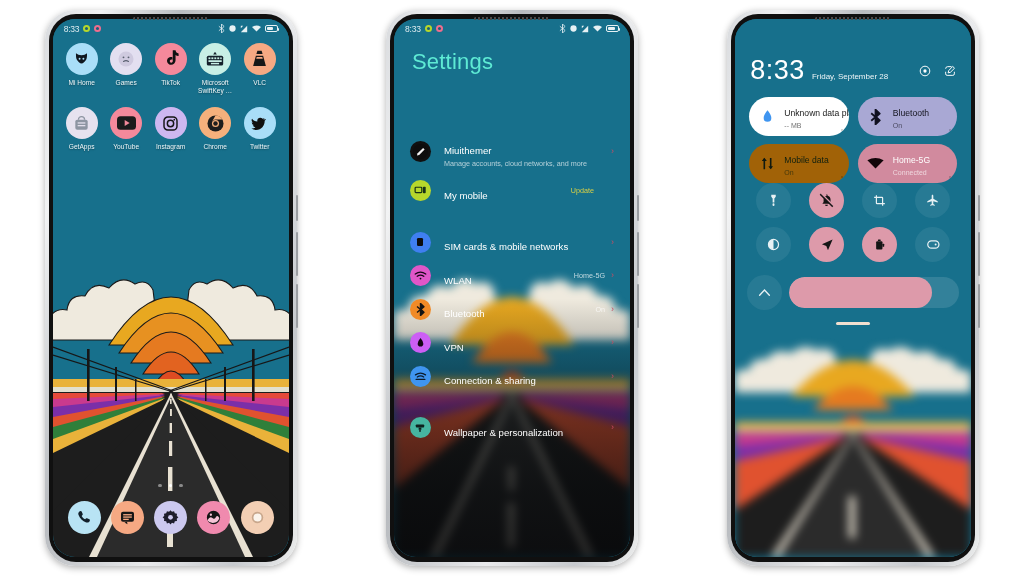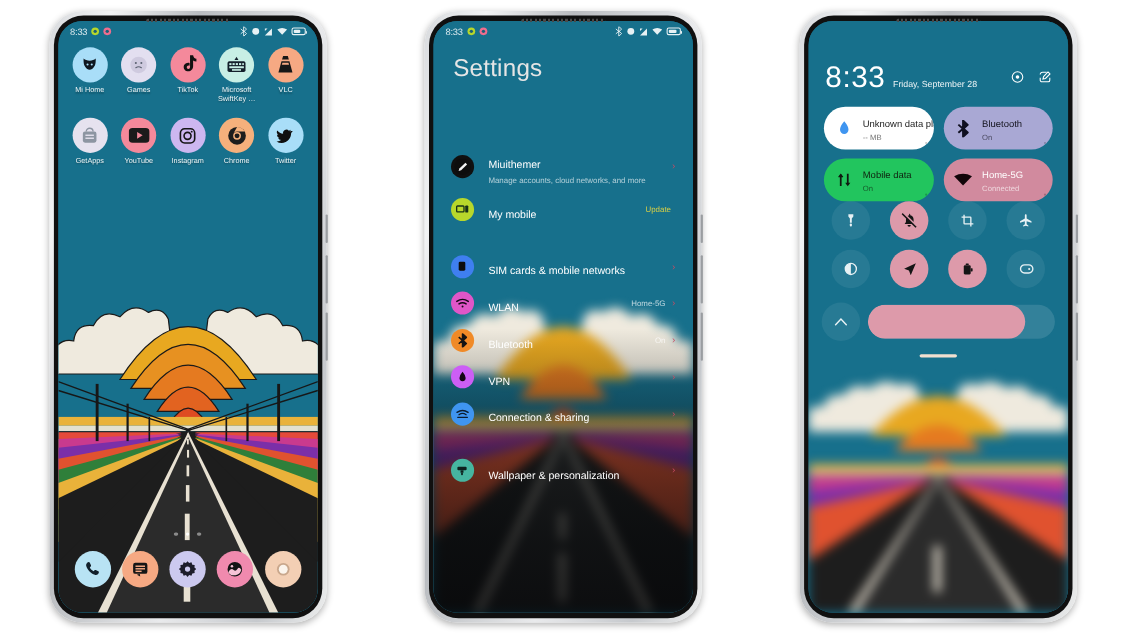--- a/index.html
+++ b/index.html
@@ -72,35 +72,35 @@
   .dots i { width:3.5px; height:3.5px; border-radius:50%; background:rgba(255,255,255,.45); display:block; }
   .dots i.on { background:#ffffff; }
 
   .dock { position:absolute; bottom:14px; left:0; right:0; height:52px;
     display:flex; align-items:center; justify-content:space-around; padding:0 10px; z-index:4; }
   .dock-ico { width:33px; height:33px; border-radius:50%; display:flex;
     align-items:center; justify-content:center; }
 
   
   .set-head { position:absolute; top:30px; left:0; right:0; padding:0 18px; z-index:4; }
-  .set-title { font-size:22px; color:#e5e5e5; font-weight:400; letter-spacing:.2px; }
+  .set-title { font-size:22px; color:#5eead4; font-weight:400; letter-spacing:.2px; }
   .searchbar { margin-top:13px; height:25px; border-radius:13px;
     background:rgba(255,255,255,.13); display:flex; align-items:center; gap:7px; padding:0 11px; }
   .searchbar .txt { font-size:9px; color:rgba(255,255,255,.62); }
 
   .set-list { position:absolute; top:110px; left:0; right:0; bottom:0; z-index:4; padding:0 14px; }
   .set-row { display:flex; align-items:center; min-height:30px; padding:6px 2px; position:relative; }
   .set-row.tall { min-height:42px; }
   .set-ico { width:21px; height:21px; border-radius:50%; flex:0 0 auto;
     display:flex; align-items:center; justify-content:center; margin-right:13px; }
   .set-txt { flex:1 1 auto; min-width:0;margin-top:10px; }
   .set-lbl { font-size:9.6px; color:#ffffff; line-height:1.2; }
   .set-sub { font-size:7.2px; color:rgba(255,255,255,.66); line-height:1.3; margin-top:2px; }
   .set-val { font-size:7.2px; color:rgba(255,255,255,.72); margin-right:6px; white-space:nowrap; }
-  .set-badge { font-size:7.2px; color:#d9d045; margin-right:4px; }
+  .set-badge { font-size:7.2px; color:#d9d045; margin-right:20px; }
   .chev { font-size:9px; color:#c94b63; line-height:1; }
   .set-gap { height:18px; }
 
   
   .qs { position:absolute; inset:0; z-index:4; }
   .qs-clockrow { position:absolute; top:38px; left:15px; right:15px;
     display:flex; align-items:flex-end; }
   .qs-time { font-size:27px; color:#fff; font-weight:300; letter-spacing:.5px; line-height:1; }
   .qs-date { font-size:8px; color:rgba(255,255,255,.92); margin-left:7px; margin-bottom:3px; }
   .qs-acts { margin-left:auto; display:flex; gap:13px; align-items:center; margin-bottom:3px; }
@@ -662,21 +662,21 @@
                   <path d="M4 0.4 L7.2 3.4 L4 6.3 L4 0.4 Z M4 5.6 L7.2 8.6 L4 11.6 L4 5.6 Z M0.8 3.2 L4 6 M0.8 8.8 L4 6" stroke="#101020" stroke-width="1.3" fill="#101020" stroke-linejoin="round"></path>
                 </svg>
             </span>
             <span class="tt">
               <span class="t1">Bluetooth</span>
               <span class="t2" style="display:block">On</span>
             </span>
             <i class="pip"></i>
           </div>
 
-          <div class="qs-tile" style="background:#22c55e;color:#10200f">
+          <div class="qs-tile" style="background:#a16207;color:#10200f">
             <span class="ti">
               <svg width="15" height="15" viewBox="0 0 16 16" fill="#101a10">
                   <path d="M4.6 14 L4.6 4 M4.6 2.4 L2.2 5.4 L7 5.4z"></path>
                   <path d="M4.6 14 L4.6 3" stroke="#101a10" stroke-width="1.7"></path>
                   <path d="M4.6 1.8 L2.1 5.2 L7.1 5.2z"></path>
                   <path d="M11.4 2 L11.4 13" stroke="#101a10" stroke-width="1.7"></path>
                   <path d="M11.4 14.2 L8.9 10.8 L13.9 10.8z"></path>
                 </svg>
             </span>
             <span class="tt">

